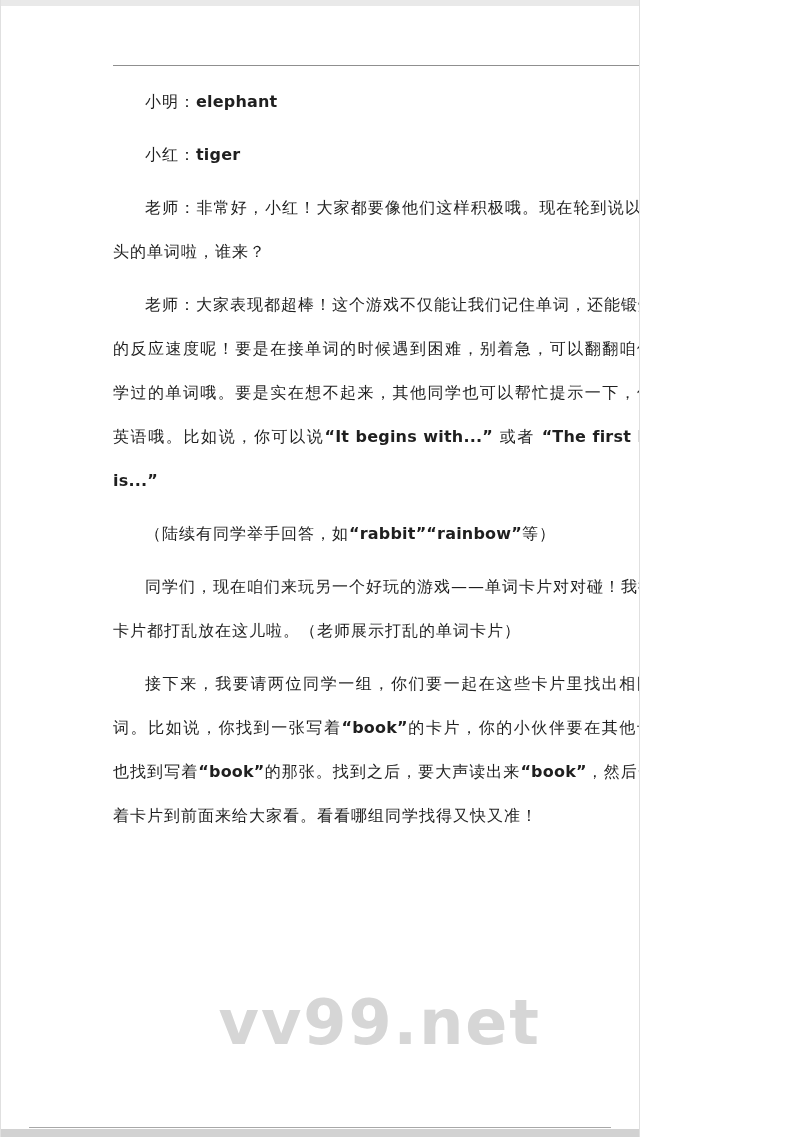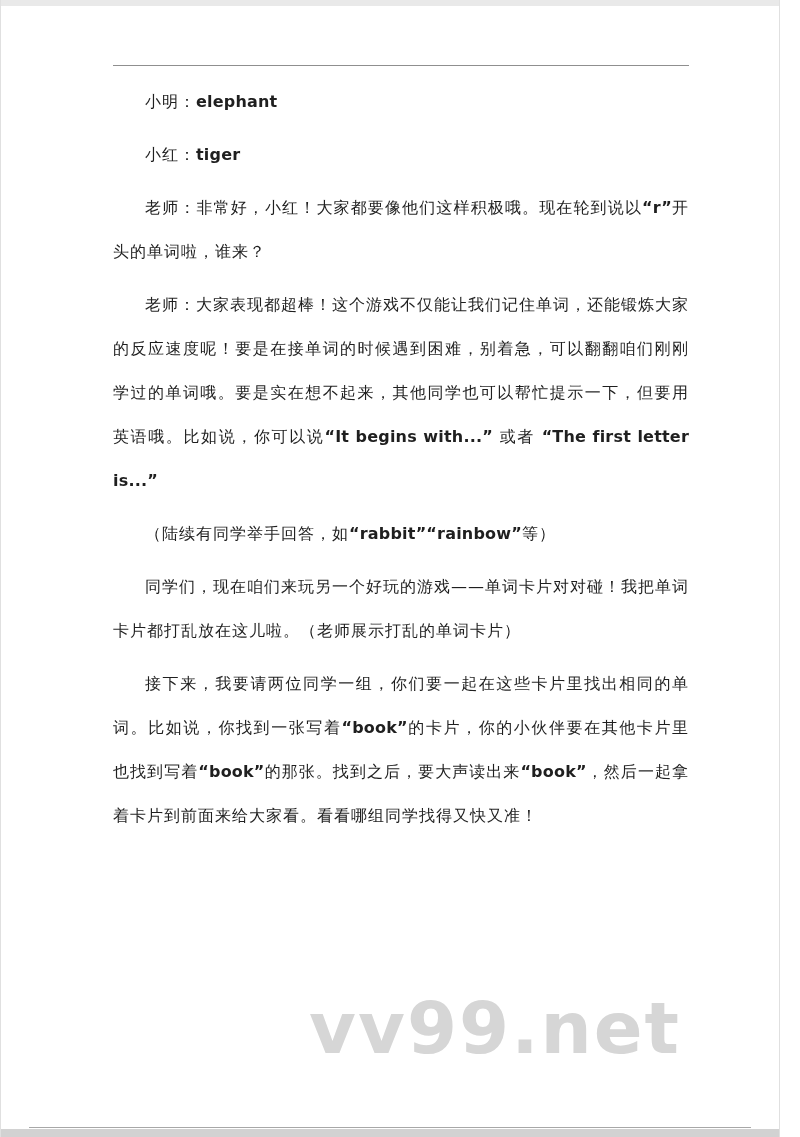--- a/index.html
+++ b/index.html
@@ -2,21 +2,21 @@
 <html><head>
 <meta charset="utf-8">
 <style>
   html, body {
     margin: 0;
     padding: 0;
     background: #ffffff;
   }
   .page {
     position: relative;
-    width: 780px;
+    width: 640px;
     height: 1137px;
     background: #ffffff;
     overflow: hidden;
     font-family: "DejaVu Sans", "Liberation Sans", sans-serif;
     border-left: 1px solid #e0e0e0;
     border-right: 1px solid #e0e0e0;
     box-sizing: border-box;
   }
   .top-strip {
     position: absolute;
@@ -61,21 +61,21 @@
   }
   .en-bold {
     font-weight: 700;
     letter-spacing: 0.2px;
     font-family: "DejaVu Sans", "Liberation Sans", sans-serif;
   }
   .watermark {
     position: absolute;
     top: 992px;
     right: 98px;
-    font-size: 72px;
+    font-size: 62px;
     line-height: 1;
     font-weight: 700;
     letter-spacing: 2px;
     color: #d6d6d6;
     font-family: "DejaVu Sans", "Liberation Sans", sans-serif;
     pointer-events: none;
     user-select: none;
   }
 </style>
 </head>

